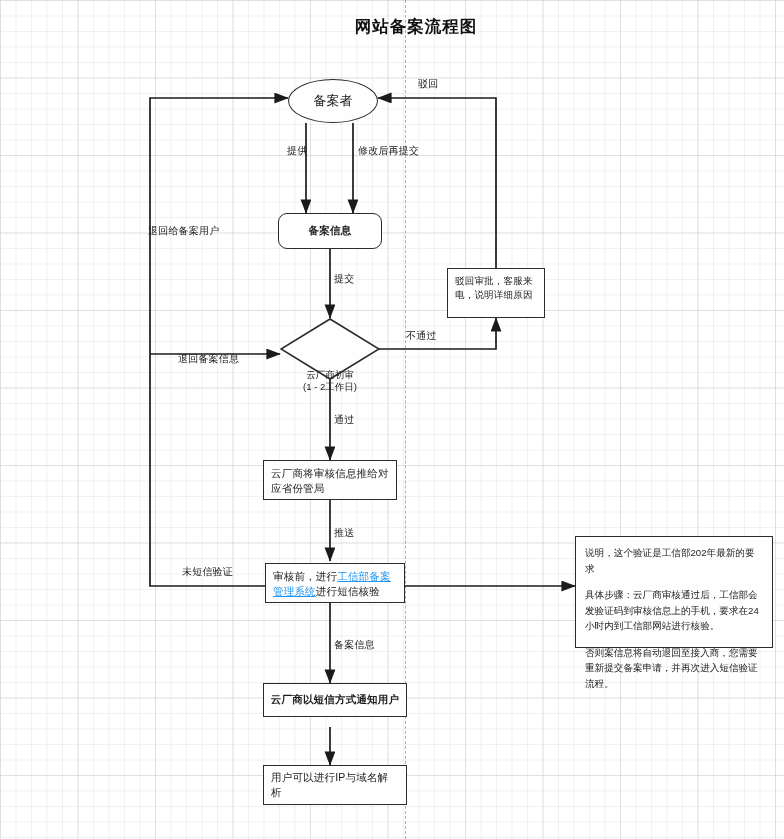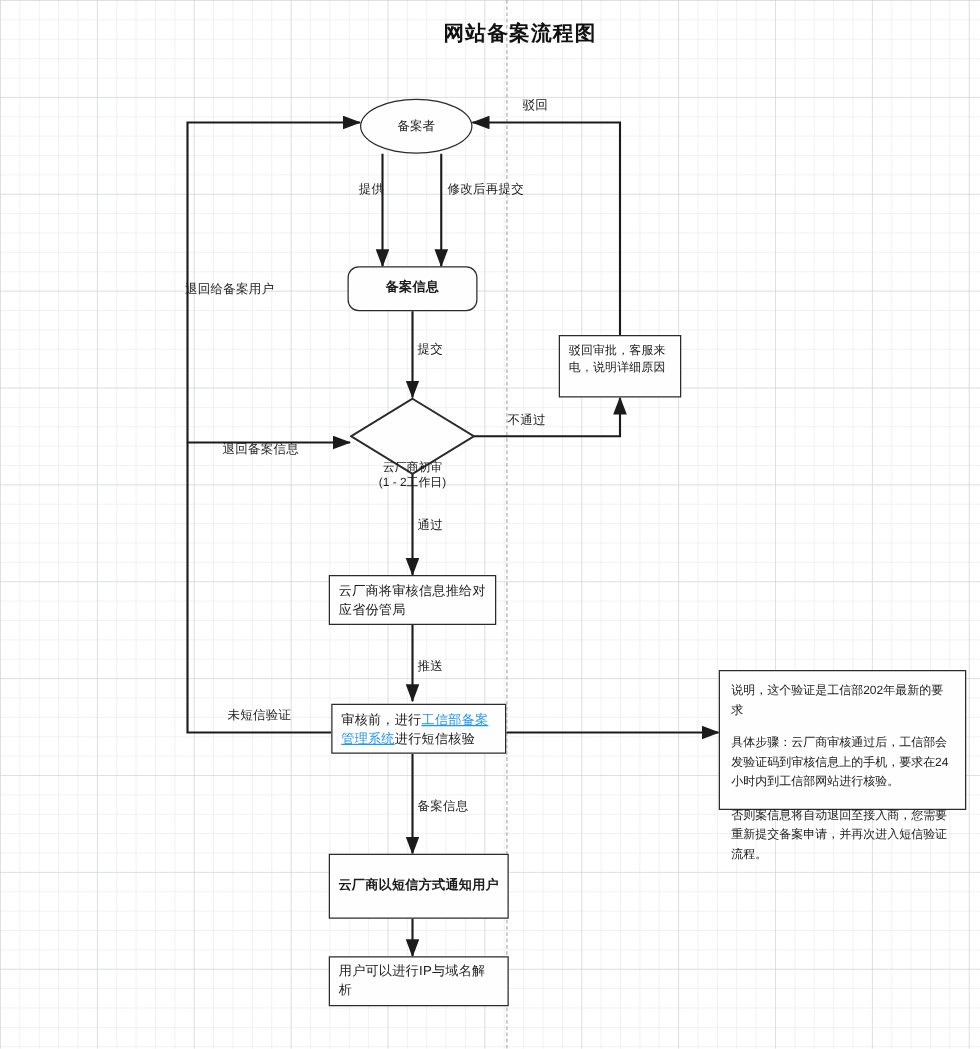--- a/index.html
+++ b/index.html
@@ -51,21 +51,21 @@
   }
   .ellipse {
     position: absolute;
     box-sizing: border-box;
     background: #fefefe;
     border: 1.6px solid #2b2b2b;
     border-radius: 50%;
     display: flex;
     align-items: center;
     justify-content: center;
-    font-size: 10px;
+    font-size: 13px;
     color: #1b1b1b;
   }
   .rounded { border-radius: 9px; }
   .note {
     position: absolute;
     box-sizing: border-box;
     background: #fefefe;
     border: 1.4px solid #2b2b2b;
     padding: 8px 8px 8px 9px;
     font-size: 9.6px;
@@ -179,21 +179,21 @@
   </div>
 
   <div class="node padtext" style="left:447px; top:268px; width:98px; height:50px; font-size:9.5px;">
     <span>驳回审批，客服来电，说明详细原因</span>
   </div>
 
   <div class="node padtext" style="left:265px; top:563px; width:140px; height:40px;">
     <span>审核前，进行</span><a class="link" href="#">工信部备案管理系统</a><span>进行短信核验</span>
   </div>
 
-  <div class="node center" style="left:263px; top:683px; width:144px; height:52px;">
+  <div class="node center" style="left:263px; top:683px; width:144px; height:34px;">
     <span>云厂商以短信方式通知用户</span>
   </div>
 
   <div class="node padtext" style="left:263px; top:765px; width:144px; height:40px; display:flex; align-items:center;">
     <span>用户可以进行IP与域名解析</span>
   </div>
 
   <div class="note" style="left:575px; top:536px; width:198px; height:112px;">
     <p>说明，这个验证是工信部202年最新的要求</p>
     <p>具体步骤：云厂商审核通过后，工信部会发验证码到审核信息上的手机，要求在24小时内到工信部网站进行核验。</p>

